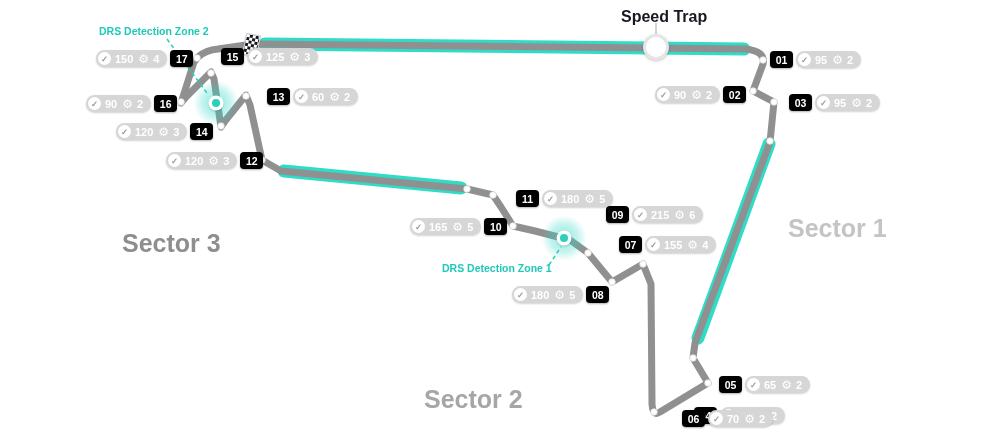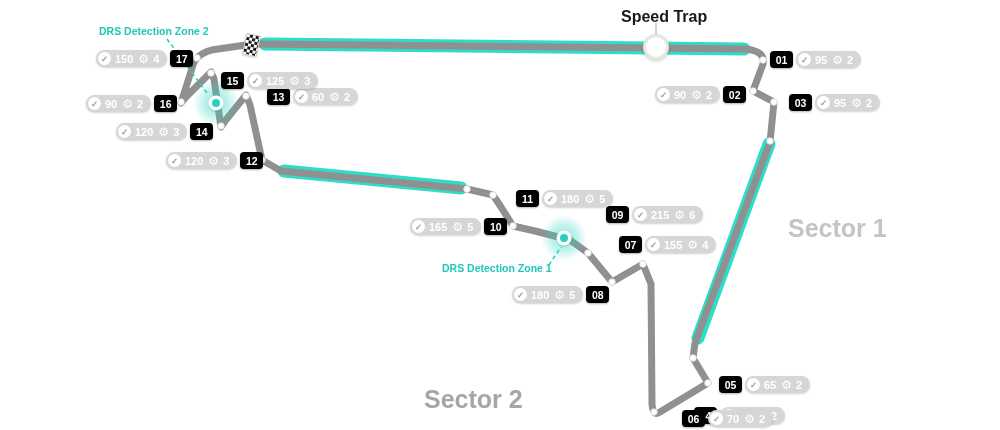--- a/index.html
+++ b/index.html
@@ -116,20 +116,21 @@
 
   <div class="speed-trap-marker"></div>
   <div class="flag"></div>
 
   <div class="speedtrap-label">Speed Trap</div>
   <div class="drs-label zone2">DRS Detection Zone 2</div>
   <div class="drs-label zone1">DRS Detection Zone 1</div>
 
 <div class="sector-label" style="left: 788px; top: 214px; color: rgb(196, 196, 196); text-align: center;">Sector 1</div>
     <div class="sector-label" style="left: 424px; top: 385px; color: rgb(166, 166, 166);">Sector 2</div>
+    <div class="sector-label" style="left: 122px; top: 229px; color: rgb(142, 142, 142);">Sector 3</div>
     <div class="corner" style="left: 770px; top: 51px;">
       <div class="badge">01</div>
       <div class="pill">
         <div class="gauge">✓</div>
         <div>95</div>
         <div class="cog">⚙</div>
         <div>2</div>
       </div>
     </div>
     <div class="corner" style="left: 655px; top: 86px;">
@@ -242,21 +243,21 @@
     </div>
     <div class="corner" style="left: 116px; top: 123px;">
       <div class="pill">
         <div class="gauge">✓</div>
         <div>120</div>
         <div class="cog">⚙</div>
         <div>3</div>
       </div>
       <div class="badge">14</div>
     </div>
-    <div class="corner" style="left: 221px; top: 72px;">
+    <div class="corner" style="left: 221px; top: 48px;">
       <div class="badge">15</div>
       <div class="pill">
         <div class="gauge">✓</div>
         <div>125</div>
         <div class="cog">⚙</div>
         <div>3</div>
       </div>
     </div>
     <div class="corner" style="left: 86px; top: 95px;">
       <div class="pill">

